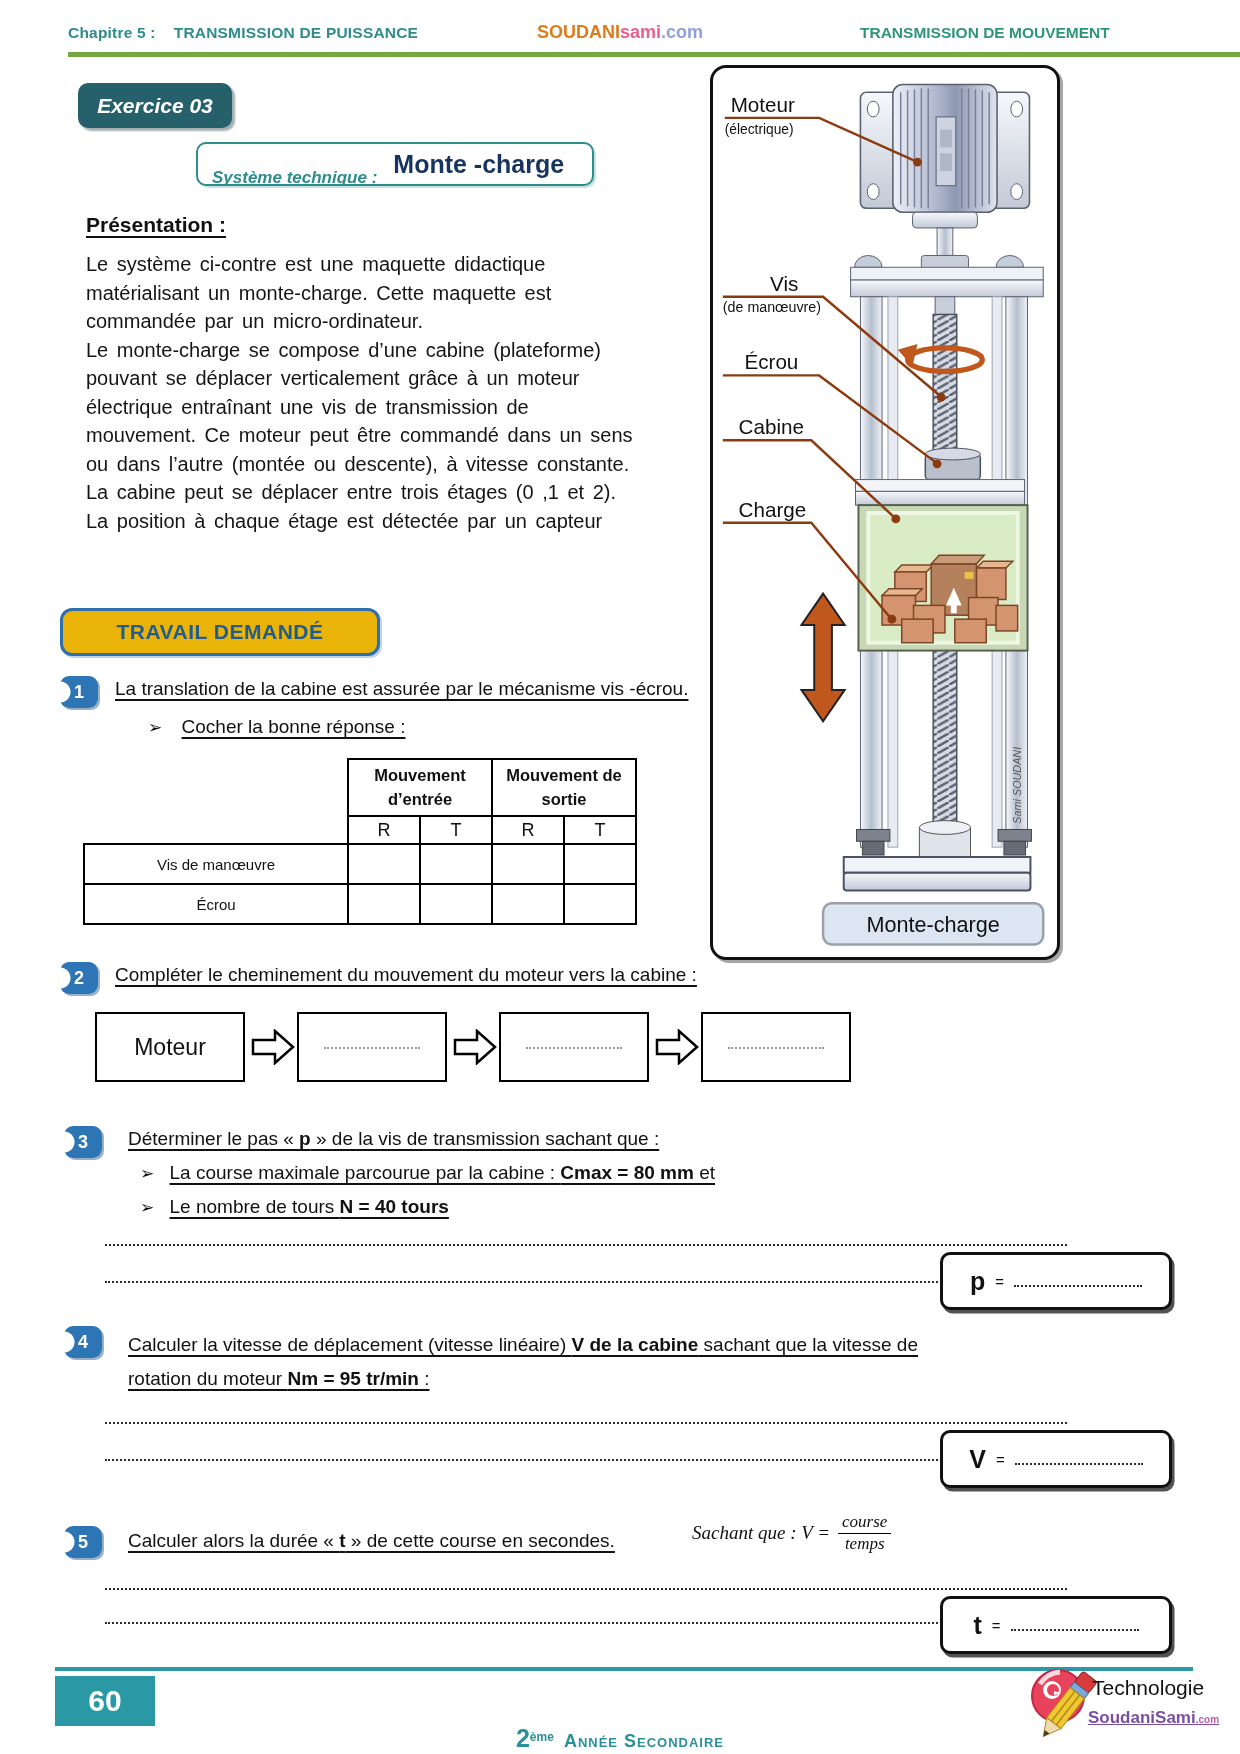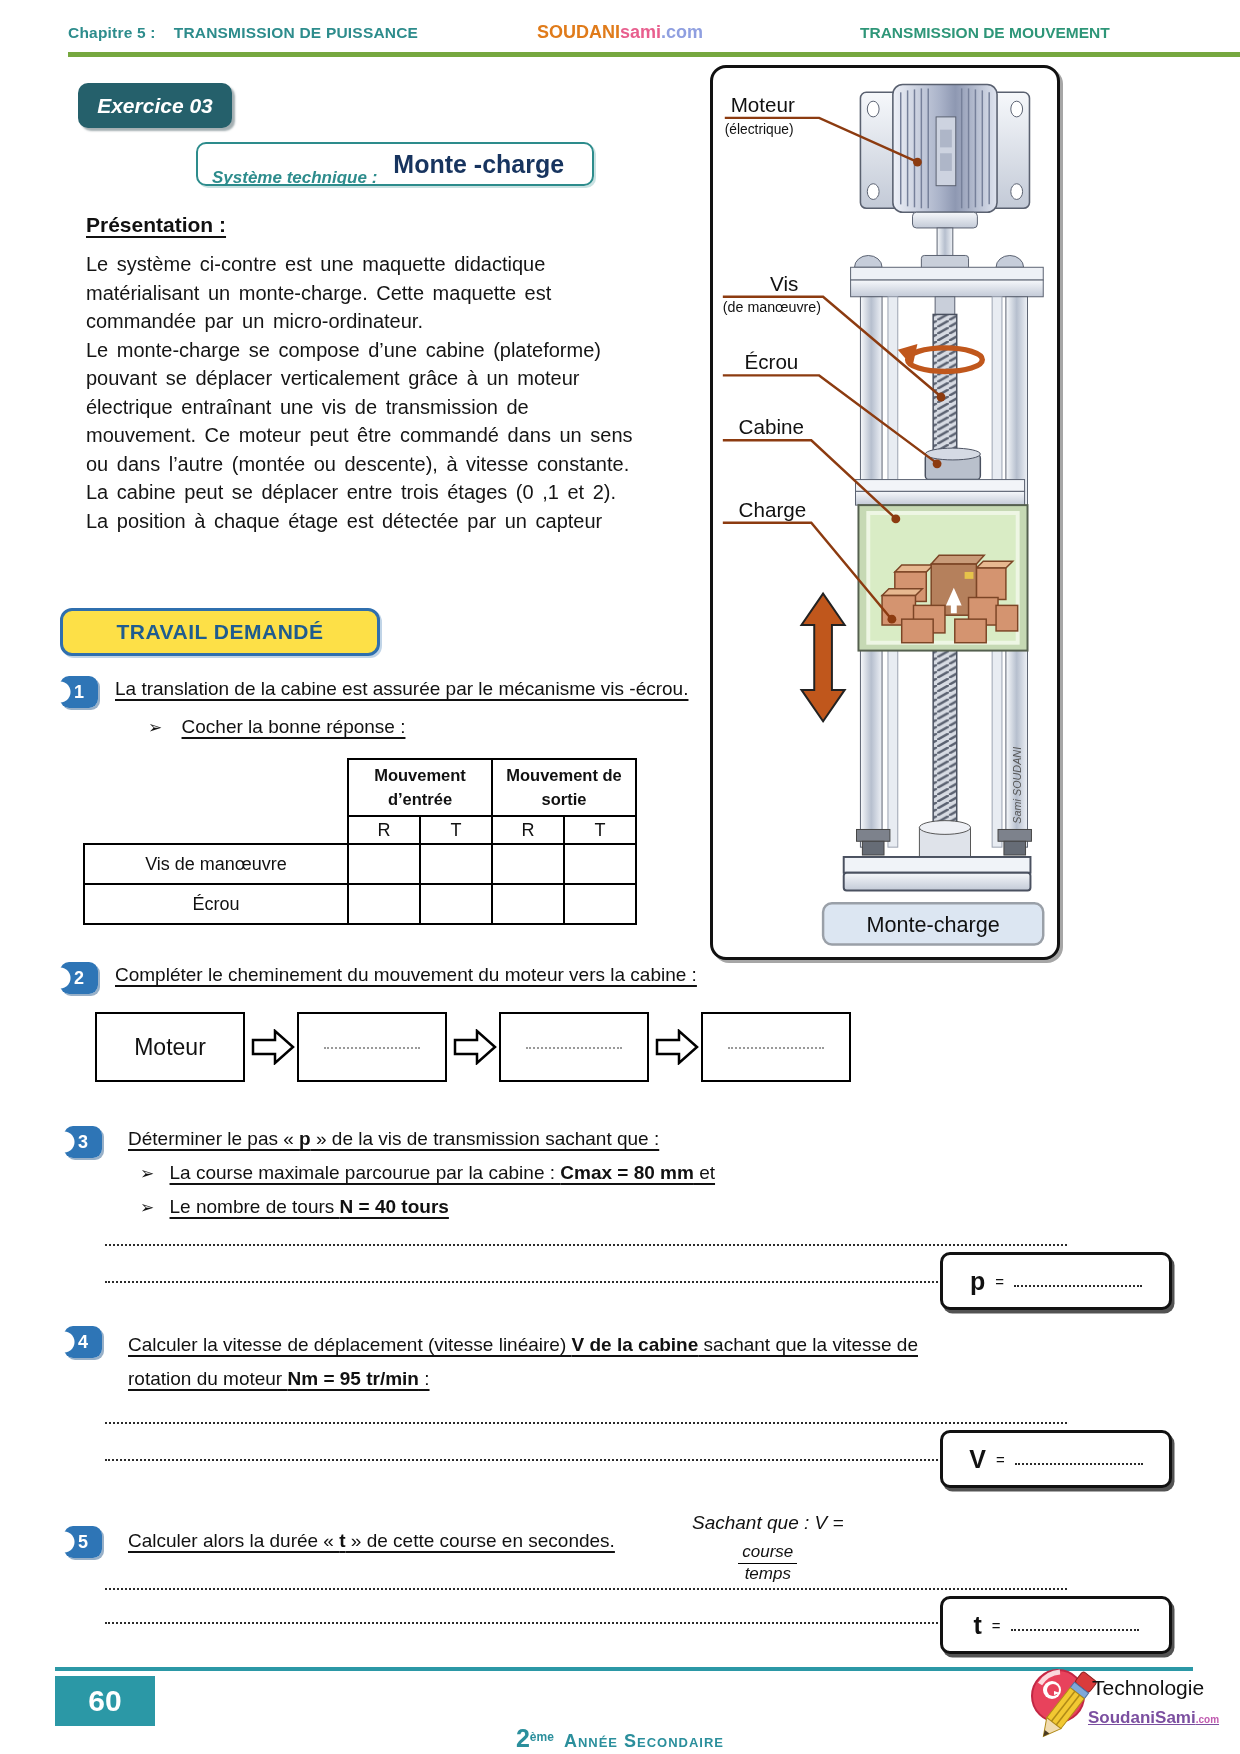--- a/index.html
+++ b/index.html
@@ -25,61 +25,61 @@
 
   
   .prestitle{left:86px;top:213px;font-size:21px;font-weight:bold;text-decoration:underline;text-underline-offset:4px;}
   .presbody{left:86px;top:250px;width:625px;font-size:20px;line-height:28.5px;word-spacing:3px;color:#151515;}
 
   
   .panel{left:710px;top:65px;width:350px;height:895px;border:3px solid #111;border-radius:16px;background:#fff;
          box-shadow:3px 3px 0 rgba(0,0,0,.35);box-sizing:border-box;}
 
   
-  .travail{left:60px;top:608px;width:320px;height:48px;background:#fde047;border:3px solid #2f6fae;border-radius:12px;
+  .travail{left:60px;top:608px;width:320px;height:48px;background:#eab308;border:3px solid #2f6fae;border-radius:12px;
            box-shadow:2px 2px 0 rgba(47,111,174,.3);display:flex;align-items:center;justify-content:center;
            color:#1f5c8f;font-weight:bold;font-size:21px;letter-spacing:.5px;box-sizing:border-box;}
 
   
   .qnum{width:38px;height:32px;border-radius:9px;background:radial-gradient(circle 11px at 0px 16px,rgba(255,255,255,1) 10px,#2e75b6 11px);
         color:#fff;font-weight:bold;font-size:18px;display:flex;align-items:center;justify-content:center;
         box-shadow:2px 2px 0 rgba(27,79,134,.45);}
   .qtext{font-size:19px;color:#111;}
   .u{text-decoration:underline;text-underline-offset:4px;text-decoration-thickness:1.5px;}
   .b{font-weight:bold;}
   .bullet{font-family:"DejaVu Sans",sans-serif;font-size:17px;}
 
   
   .q1table{left:83px;top:758px;border-collapse:collapse;}
   .q1table th,.q1table td{border:2.5px solid #000;padding:0;text-align:center;vertical-align:middle;}
   .q1table .nb{border:none;width:262px;}
   .q1table .grp{width:140px;height:55px;font-size:16.5px;font-weight:bold;line-height:1.45;}
   .q1table .sub{width:70px;height:26px;font-size:18px;font-weight:normal;}
-  .q1table .rowlab{width:262px;height:38px;font-size:18px;}
+  .q1table .rowlab{width:262px;height:38px;font-size:15px;}
   .q1table .cell{width:70px;height:38px;}
 
   
   .fbox{position:absolute;top:1012px;width:150px;height:70px;border:2.5px solid #000;background:#fff;
         display:flex;align-items:center;justify-content:center;box-sizing:border-box;}
   .fbox .lbl{font-size:23px;color:#111;}
   .fdots{width:96px;border-bottom:2px dotted #9a9a9a;height:1px;}
   .farrow{position:absolute;top:1029px;}
 
   
   .dotline{height:0;border-bottom:2.5px dotted #2b2b2b;}
 
   
   .ansbox{left:940px;width:232px;height:58px;border:3px solid #111;border-radius:10px;background:#fff;
           box-shadow:2.5px 3.5px 0 rgba(40,40,40,.8);display:flex;align-items:center;justify-content:center;gap:10px;box-sizing:border-box;}
   .anslab{font-size:25px;font-weight:bold;}
   .anseq{font-size:15px;}
   .ansdots{width:128px;border-bottom:2.5px dotted #2b2b2b;height:10px;}
 
   
-  .formula{font-family:Liberation Sans, sans-serif;font-style:italic;font-size:19px;display:flex;align-items:center;gap:8px;flex-direction:column;}
+  .formula{font-family:Liberation Serif, serif;font-style:italic;font-size:19px;display:flex;align-items:center;gap:8px;}
   .frac{display:inline-flex;flex-direction:column;align-items:center;font-size:17px;line-height:1.2;}
   .frac .num{border-bottom:1.8px solid #000;padding:0 4px 1px;}
 
   
   .foot-rule{left:55px;top:1667px;width:1138px;height:4px;background:#2b98a6;}
   .pagebox{left:55px;top:1676px;width:100px;height:50px;background:#2b98a6;color:#fff;font-weight:bold;font-size:30px;
            display:flex;align-items:center;justify-content:center;}
   .grade{left:0;top:1684px;width:1240px;text-align:center;color:#2b8f9c;margin-top:40px;}
   .grade .gn{font-size:25px;font-weight:bold;}
   .grade .gs{font-size:12px;font-weight:bold;vertical-align:super;}

